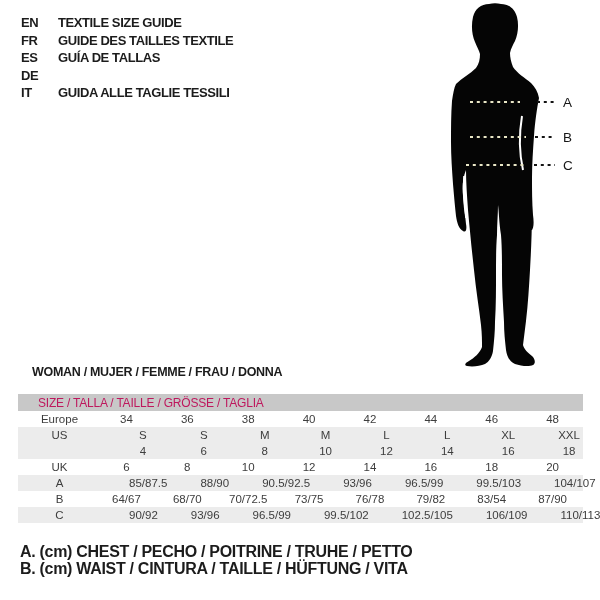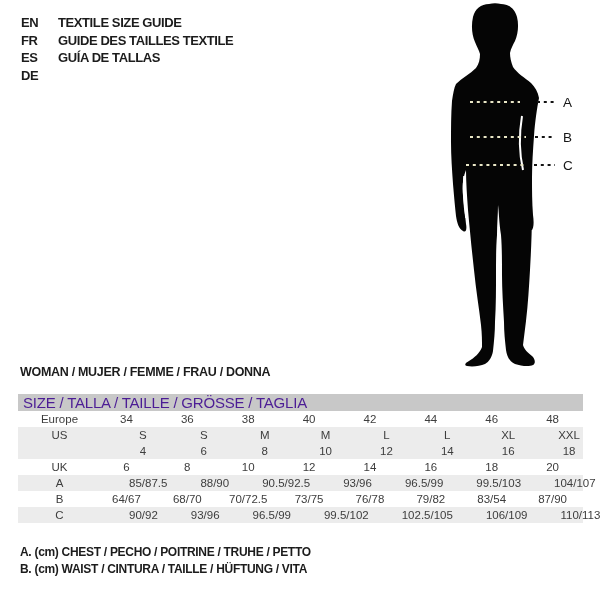--- a/index.html
+++ b/index.html
@@ -14,38 +14,38 @@
   .lang-code,.lang-name{
     font-size:13px;font-weight:bold;letter-spacing:-0.4px;
     color:var(--text-strong,#1f1f1f);white-space:nowrap;
   }
   .lang-code{width:37px;}
   
   .figure{position:absolute;left:422px;top:0;width:178px;height:380px;}
   .marker-label{font-family:"Liberation Sans",sans-serif;font-size:13.5px;fill:#161616;}
   
   .section-title{
-    position:absolute;left:20px;top:365px;
+    position:absolute;left:32px;top:365px;
     font-size:12.5px;font-weight:bold;letter-spacing:-0.3px;
   }
   
   .size-table{position:absolute;left:18px;top:394px;width:565px;font-size:11.5px;color:var(--text-table,#3d3d3d);}
   .thead{
     height:17px;background:var(--table-header-bg,#c8c8c8);
-    display:flex;align-items:center;padding-left:5px;box-sizing:border-box;
-    font-size:15px;letter-spacing:-0.2px;color:#4c1d95;
+    display:flex;align-items:center;padding-left:20px;box-sizing:border-box;
+    font-size:12px;letter-spacing:-0.2px;color:#be185d;
   }
   .trow{display:flex;height:16px;align-items:center;}
   .trow.shaded{background:var(--row-shaded-bg,#ececec);gap:33px;}
   .cell{flex:1;text-align:center;white-space:nowrap;}
   .cell.label{flex:0 0 78px;text-align:center;padding-left:5px;box-sizing:border-box;}
   
   .legend{position:absolute;left:20px;top:544px;}
   .legend-line{
-    height:16.5px;line-height:16.5px;font-size:12px;font-weight:bold;
+    height:16.5px;line-height:16.5px;font-size:16px;font-weight:bold;
     letter-spacing:-0.3px;white-space:nowrap;
   }
 </style>
 </head>
 <body>
 
 <div class="canvas">
 
   <div class="lang-list">
     <div class="lang-row">
@@ -55,20 +55,24 @@
     <div class="lang-row">
       <span class="lang-code">FR</span>
       <span class="lang-name">GUIDE DES TAILLES TEXTILE</span>
     </div>
     <div class="lang-row">
       <span class="lang-code">ES</span>
       <span class="lang-name">GUÍA DE TALLAS</span>
     </div>
     <div class="lang-row">
       <span class="lang-code">DE</span>
+    </div>
+    <div class="lang-row">
+      <span class="lang-code">IT</span>
+      <span class="lang-name">GUIDA ALLE TAGLIE TESSILI</span>
     </div>
   </div>
 
   <svg class="figure" viewBox="0 0 178 380" width="178" height="380" aria-hidden="true">
     <path style="fill:var(--silhouette,#050505)" d="M67,4 C59,4 53,9 51,17 C49,26 50,35 53,42 C55,47 57,50 58,54
          C58,59 57,64 54,68 C48,74 40,78 34,84 C32,88 31,94 30,101
          C29,114 29,128 29,142 C29,156 30,170 31,184 C32,196 33,207 34,216
          C35,223 37,229 41,231 C44,233 45,229 44,224 C43,215 42,205 41,196
          C40,186 41,177 44,170 C44,182 45,196 46,210 C48,232 50,252 52,270
          C54,290 57,308 59,325 C60,334 60,341 60,347 C58,353 52,358 47,361

